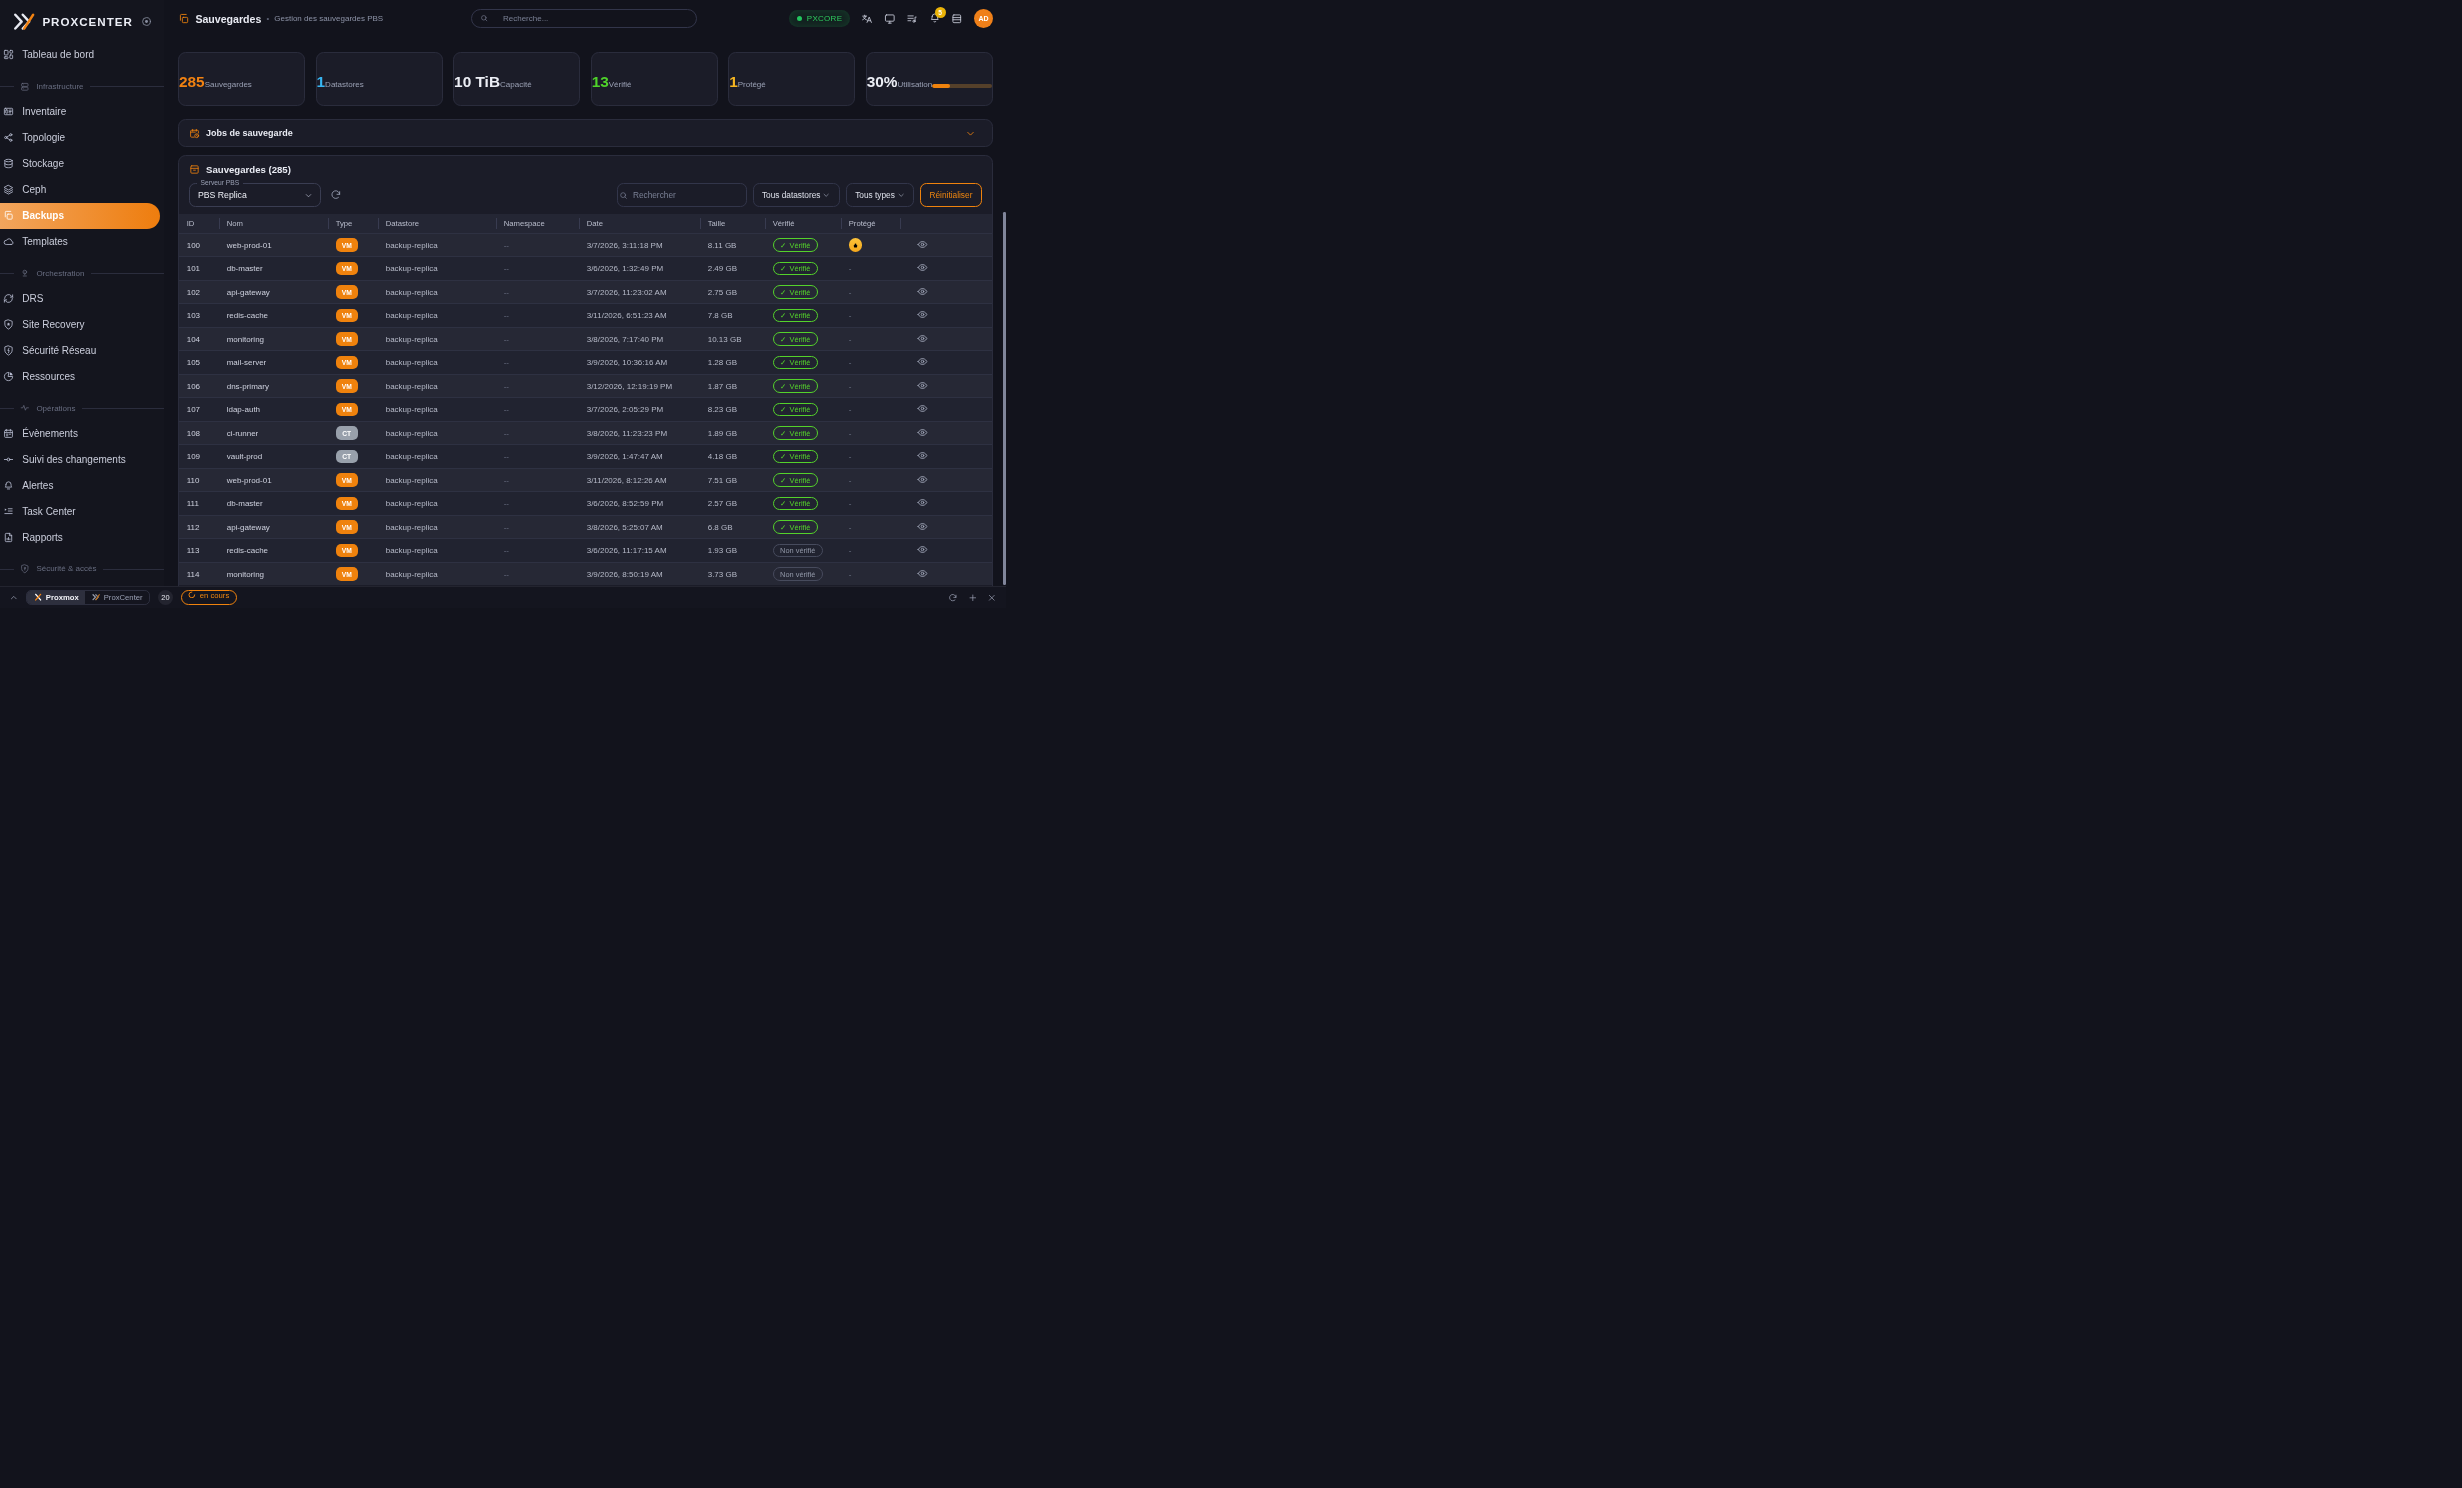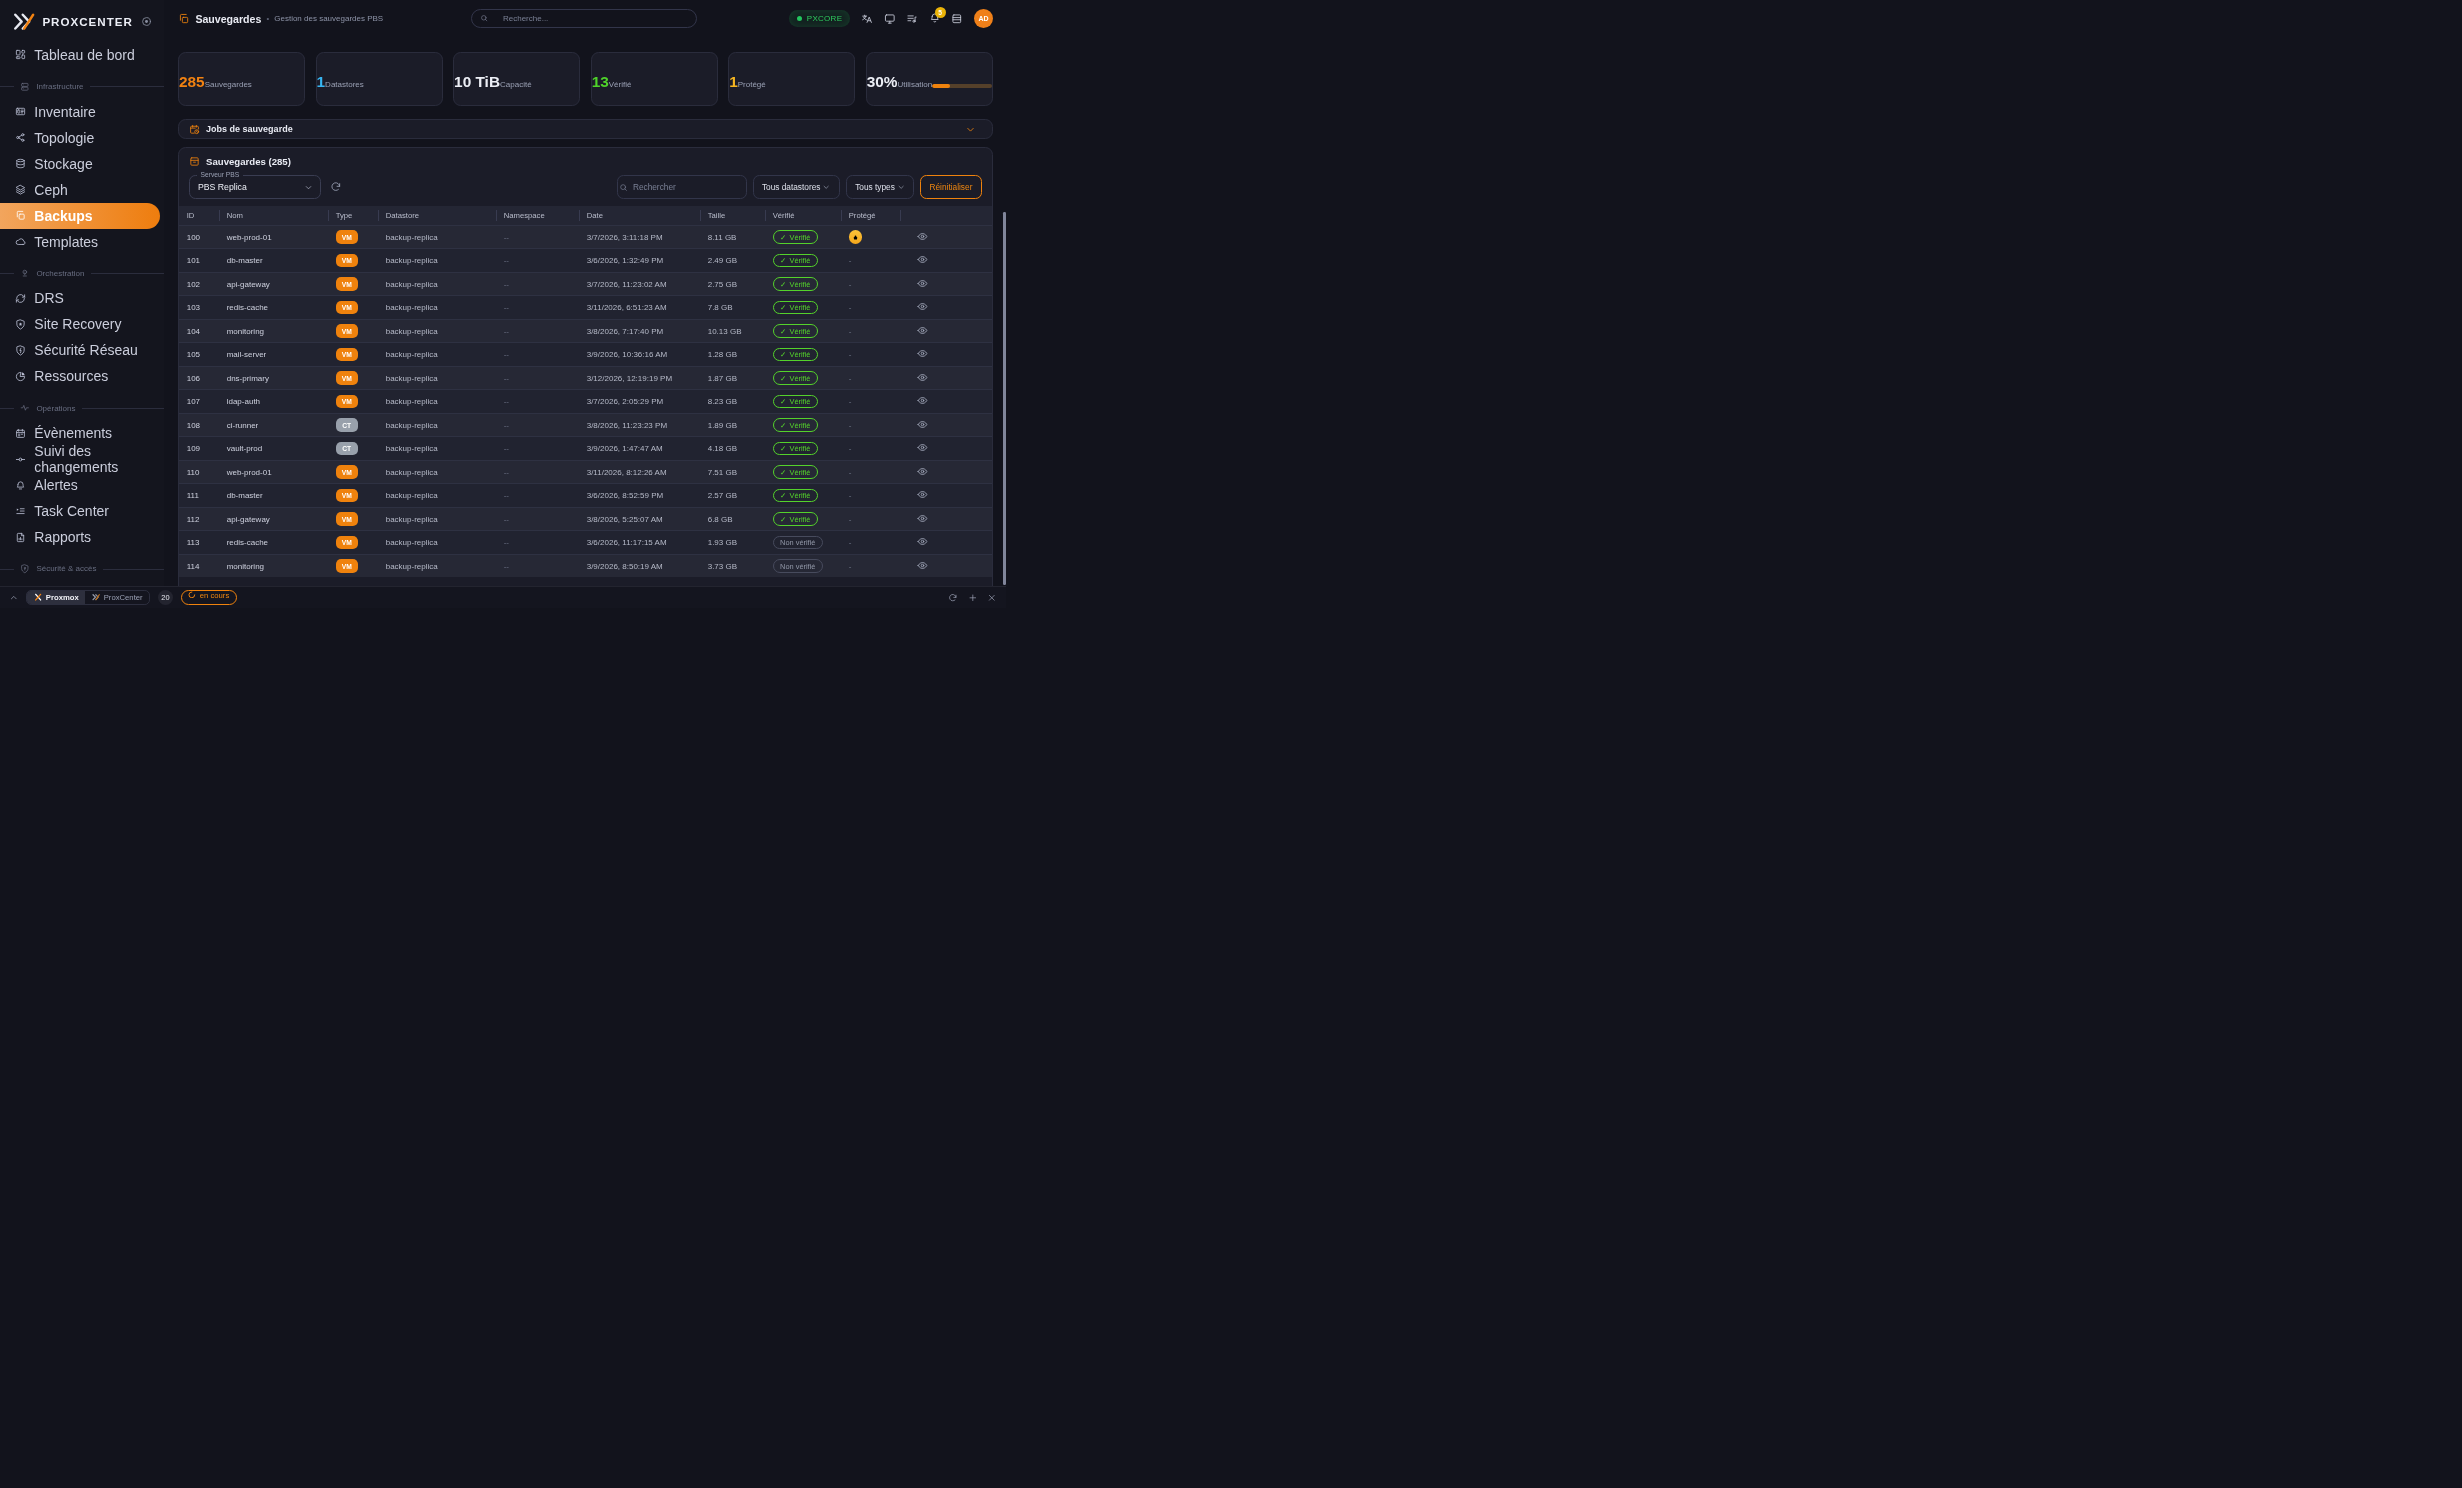--- a/index.html
+++ b/index.html
@@ -6,21 +6,21 @@
   html,body{width:1006px;height:608px;overflow:hidden}
   body{font-family:"Liberation Sans","DejaVu Sans",sans-serif;background:#12131c;color:#e9ebf3;position:relative}
   .icon{display:inline-flex;align-items:center;justify-content:center;flex:0 0 auto}
   .icon svg{width:100%;height:100%;fill:none;stroke:currentColor;stroke-width:1.8;stroke-linecap:round;stroke-linejoin:round}
   
   #sidebar{position:absolute;left:0;top:0;bottom:22px;width:164px;background:#14151e;padding-top:7.7px;overflow:hidden}
   .logo-row{display:flex;align-items:center;gap:6.4px;padding:5.1px 11.6px 11.6px 13px}
   .logo-mark{width:23px;height:17.3px}
   .logo-text{font-size:11.6px;font-weight:700;letter-spacing:1px;color:#eceef6}
   .logo-toggle{margin-left:auto;width:11px;height:11px;color:#8b90a2}
-  .nav-item{display:flex;align-items:center;gap:8.3px;height:26px;padding:0 15px;color:#cbcedc;font-size:14px;cursor:pointer;border-radius:0 13px 13px 0;margin-right:3.9px}
+  .nav-item{display:flex;align-items:center;gap:8.3px;height:26px;padding:0 3px;color:#cbcedc;font-size:10px;cursor:pointer;border-radius:0 13px 13px 0;margin-right:3.9px}
   .nav-item .icon{width:11px;height:11px;color:#b9bdd2}
   .nav-item.active{background:linear-gradient(90deg,#f2a55d,#ee7d0e);color:#fff;font-weight:600}
   .nav-item.active .icon{color:#fff}
   .sec-head{display:flex;align-items:center;gap:6.4px;height:16.7px;margin:10.3px 0 3.9px 0;color:#686d80;font-size:8px}
   .sec-head .stub{width:14px;height:0.6px;background:#2b2d3d}
   .sec-head .tail{flex:1;height:0.6px;background:#2b2d3d;margin-right:0}
   .sec-head .icon{width:9.6px;height:9.6px;color:#686d80}
   
   #topbar{position:absolute;left:164px;right:0;top:0;height:37px;display:flex;align-items:center;padding:0 13px 0 14px}
   .pg-ico{width:11.6px;height:11.6px;color:#ef820d;margin-right:5.8px}
@@ -39,21 +39,21 @@
   .bell-badge{position:absolute;top:-4.5px;right:-5.1px;min-width:11px;height:11px;border-radius:50%;background:#eab308;color:#fff;font-size:6.7px;font-weight:700;display:flex;align-items:center;justify-content:center}
   .avatar{width:19px;height:19px;border-radius:50%;background:#ef8019;color:#fff;font-size:7px;font-weight:700;display:flex;align-items:center;justify-content:center;cursor:pointer}
   
   #main{position:absolute;left:178px;right:13px;top:37px}
   .stats{display:flex;gap:10.3px;margin-top:14.8px}
   .stat-card{flex:1;height:54px;background:#1b1c28;border:0.6px solid #2a2c3c;border-radius:7.7px;display:flex;flex-direction:row;align-items:center;padding-top:8.3px}
   .stat-val{font-size:15.4px;font-weight:700;line-height:1.1}
   .stat-lbl{font-size:8px;color:#9aa0b4;margin-top:3.9px}
   .stat-bar{width:70%;height:3.9px;border-radius:1.9px;background:#55402a;margin-top:5.8px;overflow:hidden}
   .stat-bar i{display:block;height:100%;background:#ef820d;border-radius:1.9px}
-  .jobs-panel{margin-top:13.5px;height:20px;background:#1b1c28;border:0.6px solid #2a2c3c;border-radius:7.7px;display:flex;align-items:center;padding:0 10.3px;cursor:pointer}
+  .jobs-panel{margin-top:13.5px;height:28px;background:#1b1c28;border:0.6px solid #2a2c3c;border-radius:7.7px;display:flex;align-items:center;padding:0 10.3px;cursor:pointer}
   .jobs-panel .icon{width:11px;height:11px;color:#ef820d;margin-right:5.8px}
   .jobs-title{font-size:9px;font-weight:600}
   .jobs-chev{margin-left:auto;width:10.3px;height:10.3px;color:#9aa0b4}
   .bk-panel{margin-top:7.7px;background:#1b1c28;border:0.6px solid #2a2c3c;border-radius:7.7px;height:449px;overflow:hidden}
   .bk-head{display:flex;align-items:center;padding:8.3px 10.3px 0 10.3px}
   .bk-head .icon{width:11px;height:11px;color:#ef820d;margin-right:5.8px}
   .bk-title{font-size:9.6px;font-weight:700}
   .bk-controls{display:flex;align-items:flex-end;padding:2.6px 10.3px 6.4px 10.3px}
   .pbs-select{position:relative;width:132px;height:24.4px;border:0.6px solid #3a3d52;border-radius:6.4px;display:flex;align-items:center;padding:0 7.7px;cursor:pointer;margin-top:5.1px}
   .pbs-select .legend{position:absolute;top:-5.1px;left:6.4px;background:#1b1c28;padding:0 3.9px;font-size:6.7px;color:#9aa0b4}

